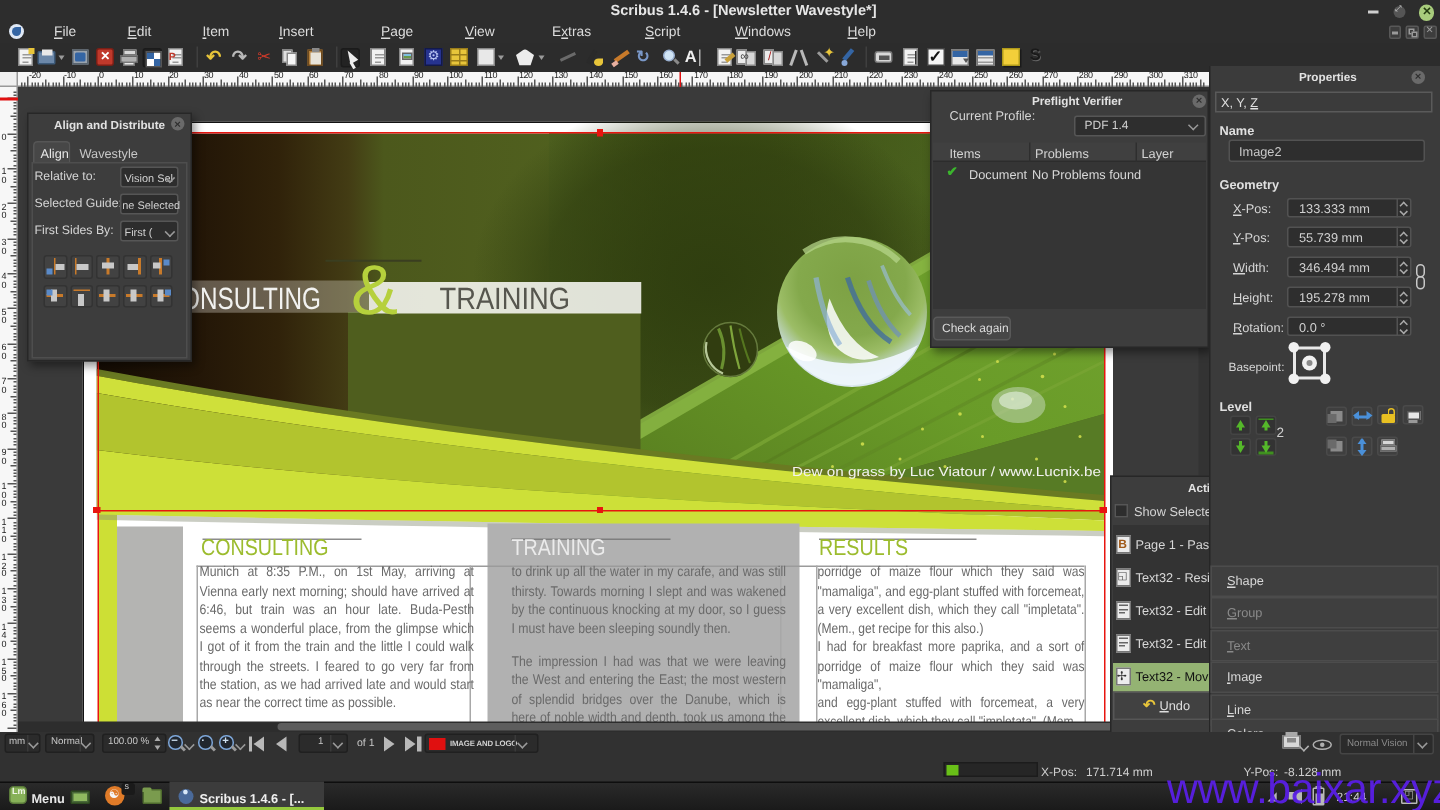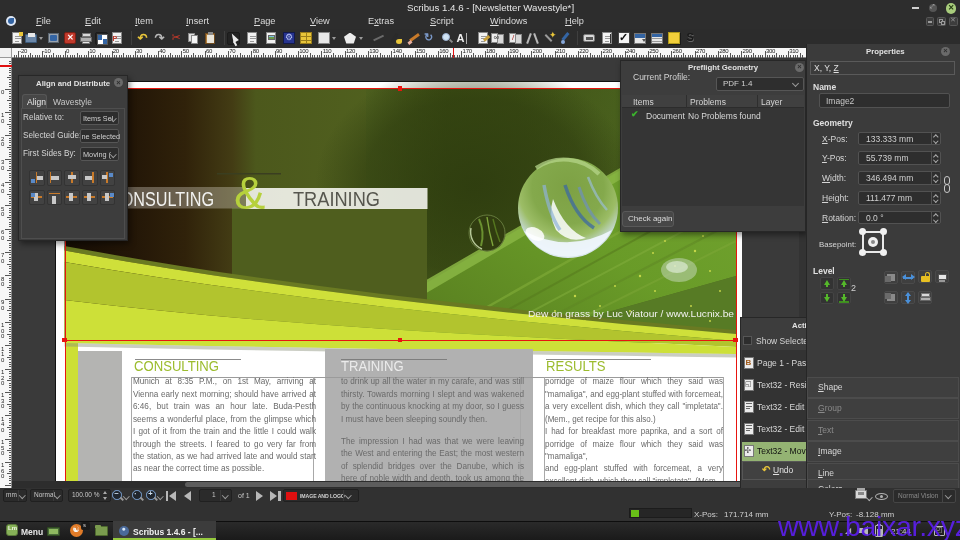--- a/index.html
+++ b/index.html
@@ -1,21 +1,21 @@
 <!DOCTYPE html>
 <html><head><meta charset="utf-8"><style>
 *{margin:0;padding:0;box-sizing:border-box;}
 html,body{width:960px;height:540px;overflow:hidden;background:#2c2c2c;
  font-family:"Liberation Sans",sans-serif;}
 .abs{position:absolute;}
 .txt{position:absolute;white-space:nowrap;}
 u{text-decoration:underline;}
 </style></head><body>
 <div class="abs" style="left:0px;top:0px;width:960px;height:14px;background:#2d2d2d;"></div>
-<div class="txt" style="left:407px;top:1.5px;font-size:9.7px;color:#e6e6e6;font-weight:normal;text-align:right;">Scribus 1.4.6 - [Newsletter Wavestyle*]</div>
+<div class="txt" style="left:407px;top:1.5px;font-size:9.7px;color:#e6e6e6;font-weight:bold;text-align:right;">Scribus 1.4.6 - [Newsletter Wavestyle*]</div>
 <div class="abs" style="left:912px;top:7px;width:6.5px;height:2px;background:#cfcfcf;"></div>
 <div class="abs" style="left:928.5px;top:3.5px;width:8.5px;height:8.5px;background:#555;border-radius:50%;"></div>
 <div class="txt" style="left:930px;top:2.8px;font-size:5.5px;color:#ddd;font-weight:normal;">⤢</div>
 <div class="abs" style="left:945.5px;top:3px;width:10.5px;height:10.5px;background:#a8cc7c;border-radius:50%;"></div>
 <div class="txt" style="left:948.1px;top:3.2px;font-size:7.5px;color:#233b10;font-weight:bold;">✕</div>
 <div class="abs" style="left:0px;top:14px;width:960px;height:15px;background:#2d2d2d;"></div>
 <div class="abs" style="left:6px;top:16px;width:10px;height:10px;background:#dfe8f5;border-radius:50%;"></div>
 <div class="abs" style="left:8px;top:18px;width:6px;height:6px;background:#3465a4;border-radius:50% 0 50% 50%;"></div>
 <div class="txt" style="left:36px;top:16px;font-size:9.2px;color:#dcdcdc;font-weight:normal;"><u>F</u>ile</div>
 <div class="txt" style="left:85px;top:16px;font-size:9.2px;color:#dcdcdc;font-weight:normal;"><u>E</u>dit</div>
@@ -1031,28 +1031,28 @@
 <div class="abs" style="left:18px;top:75px;width:110px;height:166px;background:#3d3d3d;border:1px solid #272727;box-shadow:2px 3px 6px rgba(0,0,0,0.45);"></div>
 <div class="txt" style="left:36px;top:78.5px;font-size:7.8px;color:#e2e2e2;font-weight:bold;">Align and Distribute</div>
 <div class="abs" style="left:114px;top:78px;width:9px;height:9px;background:#6a6a6a;border-radius:50%;"></div>
 <div class="txt" style="left:116.2px;top:77.8px;font-size:7.5px;color:#2e2e2e;font-weight:bold;">×</div>
 <div class="abs" style="left:22px;top:94px;width:25px;height:13.5px;background:#474747;border:1px solid #565656;border-bottom:none;border-radius:3px 3px 0 0;"></div>
 <div class="txt" style="left:27px;top:96.5px;font-size:8.5px;color:#e8e8e8;font-weight:normal;">Align</div>
 <div class="txt" style="left:53px;top:96.5px;font-size:8.5px;color:#c8c8c8;font-weight:normal;">Wavestyle</div>
 <div class="abs" style="left:21px;top:107.5px;width:104px;height:131px;border:1px solid #4e4e4e;"></div>
 <div class="txt" style="left:23px;top:112.5px;font-size:8.2px;color:#d5d5d5;font-weight:normal;">Relative to:</div>
 <div class="abs" style="left:80px;top:111px;width:39px;height:13.5px;background:#2d2d2d;border:1px solid #565656;border-radius:2px;"></div>
-<div class="txt" style="left:83px;top:113.5px;font-size:7.3px;color:#d0d0d0;font-weight:normal;">Items Sel</div>
+<div class="txt" style="left:83px;top:113.5px;font-size:7.3px;color:#d0d0d0;font-weight:normal;">Vision Sel</div>
 <div class="abs" style="left:111px;top:116px;width:4.5px;height:4.5px;border-right:1.4px solid #9a9a9a;border-bottom:1.4px solid #9a9a9a;transform:rotate(45deg);"></div>
 <div class="txt" style="left:23px;top:130.5px;font-size:8.2px;color:#d5d5d5;font-weight:normal;">Selected Guide:</div>
 <div class="abs" style="left:80px;top:129px;width:39px;height:13.5px;background:#2d2d2d;border:1px solid #565656;border-radius:2px;"></div>
 <div class="txt" style="left:81.5px;top:131.5px;font-size:7.3px;color:#d0d0d0;font-weight:normal;">ne Selected</div>
 <div class="txt" style="left:23px;top:148.5px;font-size:8.2px;color:#d5d5d5;font-weight:normal;">First Sides By:</div>
 <div class="abs" style="left:80px;top:147px;width:39px;height:13.5px;background:#2d2d2d;border:1px solid #565656;border-radius:2px;"></div>
-<div class="txt" style="left:83px;top:149.5px;font-size:7.3px;color:#d0d0d0;font-weight:normal;">Moving (</div>
+<div class="txt" style="left:83px;top:149.5px;font-size:7.3px;color:#d0d0d0;font-weight:normal;">First (</div>
 <div class="abs" style="left:111px;top:152px;width:4.5px;height:4.5px;border-right:1.4px solid #9a9a9a;border-bottom:1.4px solid #9a9a9a;transform:rotate(45deg);"></div>
 <div class="abs" style="left:29.0px;top:170px;width:15.5px;height:15.5px;background:#424242;border:1px solid #333;border-radius:2px;"></div>
 <div class="abs" style="left:35.5px;top:172px;width:1.8px;height:11px;background:#c87a2a;"></div>
 <div class="abs" style="left:36.5px;top:176px;width:6px;height:4px;background:#c8c8c8;"></div>
 <div class="abs" style="left:31.0px;top:179px;width:4px;height:4px;background:#5a8ac8;"></div>
 <div class="abs" style="left:46.7px;top:170px;width:15.5px;height:15.5px;background:#424242;border:1px solid #333;border-radius:2px;"></div>
 <div class="abs" style="left:49.7px;top:172px;width:1.8px;height:11px;background:#c87a2a;"></div>
 <div class="abs" style="left:51.2px;top:176px;width:8px;height:4px;background:#c8c8c8;"></div>
 <div class="abs" style="left:64.4px;top:170px;width:15.5px;height:15.5px;background:#424242;border:1px solid #333;border-radius:2px;"></div>
 <div class="abs" style="left:71.2px;top:172px;width:1.8px;height:11px;background:#c87a2a;"></div>
@@ -1075,21 +1075,21 @@
 <div class="abs" style="left:66.4px;top:196.0px;width:11px;height:1.8px;background:#c87a2a;"></div>
 <div class="abs" style="left:69.4px;top:192.5px;width:4px;height:8px;background:#c8c8c8;"></div>
 <div class="abs" style="left:82.1px;top:189.5px;width:15.5px;height:15.5px;background:#424242;border:1px solid #333;border-radius:2px;"></div>
 <div class="abs" style="left:84.1px;top:196.0px;width:11px;height:1.8px;background:#c87a2a;"></div>
 <div class="abs" style="left:87.1px;top:192.5px;width:4px;height:8px;background:#c8c8c8;"></div>
 <div class="abs" style="left:99.8px;top:189.5px;width:15.5px;height:15.5px;background:#424242;border:1px solid #333;border-radius:2px;"></div>
 <div class="abs" style="left:101.8px;top:196.0px;width:11px;height:1.8px;background:#c87a2a;"></div>
 <div class="abs" style="left:104.8px;top:192.5px;width:4px;height:8px;background:#c8c8c8;"></div>
 <div class="abs" style="left:109.8px;top:192.5px;width:4px;height:4px;background:#5a8ac8;"></div>
 <div class="abs" style="left:620px;top:60px;width:186px;height:172px;background:#3d3d3d;border:1px solid #272727;box-shadow:2px 3px 6px rgba(0,0,0,0.45);"></div>
-<div class="txt" style="left:688px;top:63px;font-size:7.8px;color:#e2e2e2;font-weight:bold;">Preflight Geometry</div>
+<div class="txt" style="left:688px;top:63px;font-size:7.8px;color:#e2e2e2;font-weight:bold;">Preflight Verifier</div>
 <div class="abs" style="left:795px;top:62.5px;width:9px;height:9px;background:#6a6a6a;border-radius:50%;"></div>
 <div class="txt" style="left:797.2px;top:62.3px;font-size:7.5px;color:#2e2e2e;font-weight:bold;">×</div>
 <div class="txt" style="left:633px;top:72px;font-size:8.5px;color:#d5d5d5;font-weight:normal;">Current Profile:</div>
 <div class="abs" style="left:716px;top:76.5px;width:88px;height:14.5px;background:#2e2e2e;border:1px solid #565656;border-radius:2px;"></div>
 <div class="txt" style="left:723px;top:79px;font-size:8px;color:#d0d0d0;font-weight:normal;">PDF 1.4</div>
 <div class="abs" style="left:793px;top:81px;width:5px;height:5px;border-right:1.4px solid #9a9a9a;border-bottom:1.4px solid #9a9a9a;transform:rotate(45deg);"></div>
 <div class="abs" style="left:622px;top:95px;width:182px;height:13px;background:#404040;border-bottom:1px solid #2c2c2c;"></div>
 <div class="txt" style="left:633px;top:97px;font-size:8.5px;color:#d5d5d5;font-weight:normal;">Items</div>
 <div class="txt" style="left:690px;top:97px;font-size:8.5px;color:#d5d5d5;font-weight:normal;">Problems</div>
 <div class="txt" style="left:761px;top:97px;font-size:8.5px;color:#d5d5d5;font-weight:normal;">Layer</div>
@@ -1152,21 +1152,21 @@
 <div class="abs" style="left:933.8px;top:154.8px;width:3.6px;height:3.6px;border-left:1.3px solid #aaa;border-top:1.3px solid #aaa;transform:rotate(45deg);"></div>
 <div class="abs" style="left:933.8px;top:158.2px;width:3.6px;height:3.6px;border-right:1.3px solid #aaa;border-bottom:1.3px solid #aaa;transform:rotate(45deg);"></div>
 <div class="txt" style="left:822px;top:173px;font-size:8.5px;color:#d5d5d5;font-weight:normal;"><u>W</u>idth:</div>
 <div class="abs" style="left:858px;top:171px;width:83px;height:13.5px;background:#2e2e2e;border:1px solid #525252;border-radius:2px;"></div>
 <div class="txt" style="left:866px;top:173px;font-size:8.5px;color:#d0d0d0;font-weight:normal;">346.494 mm</div>
 <div class="abs" style="left:931px;top:171px;width:10px;height:13.5px;border-left:1px solid #525252;"></div>
 <div class="abs" style="left:933.8px;top:174.8px;width:3.6px;height:3.6px;border-left:1.3px solid #aaa;border-top:1.3px solid #aaa;transform:rotate(45deg);"></div>
 <div class="abs" style="left:933.8px;top:178.2px;width:3.6px;height:3.6px;border-right:1.3px solid #aaa;border-bottom:1.3px solid #aaa;transform:rotate(45deg);"></div>
 <div class="txt" style="left:822px;top:193px;font-size:8.5px;color:#d5d5d5;font-weight:normal;"><u>H</u>eight:</div>
 <div class="abs" style="left:858px;top:191px;width:83px;height:13.5px;background:#2e2e2e;border:1px solid #525252;border-radius:2px;"></div>
-<div class="txt" style="left:866px;top:193px;font-size:8.5px;color:#d0d0d0;font-weight:normal;">111.477 mm</div>
+<div class="txt" style="left:866px;top:193px;font-size:8.5px;color:#d0d0d0;font-weight:normal;">195.278 mm</div>
 <div class="abs" style="left:931px;top:191px;width:10px;height:13.5px;border-left:1px solid #525252;"></div>
 <div class="abs" style="left:933.8px;top:194.8px;width:3.6px;height:3.6px;border-left:1.3px solid #aaa;border-top:1.3px solid #aaa;transform:rotate(45deg);"></div>
 <div class="abs" style="left:933.8px;top:198.2px;width:3.6px;height:3.6px;border-right:1.3px solid #aaa;border-bottom:1.3px solid #aaa;transform:rotate(45deg);"></div>
 <div class="txt" style="left:822px;top:212.5px;font-size:8.5px;color:#d5d5d5;font-weight:normal;"><u>R</u>otation:</div>
 <div class="abs" style="left:858px;top:210.5px;width:83px;height:13.5px;background:#2e2e2e;border:1px solid #525252;border-radius:2px;"></div>
 <div class="txt" style="left:866px;top:212.5px;font-size:8.5px;color:#d0d0d0;font-weight:normal;">0.0 °</div>
 <div class="abs" style="left:931px;top:210.5px;width:10px;height:13.5px;border-left:1px solid #525252;"></div>
 <div class="abs" style="left:933.8px;top:214.3px;width:3.6px;height:3.6px;border-left:1.3px solid #aaa;border-top:1.3px solid #aaa;transform:rotate(45deg);"></div>
 <div class="abs" style="left:933.8px;top:217.7px;width:3.6px;height:3.6px;border-right:1.3px solid #aaa;border-bottom:1.3px solid #aaa;transform:rotate(45deg);"></div>
 <div class="abs" style="left:944px;top:176px;width:6px;height:9px;border:1.5px solid #c8c8c8;border-radius:3px;"></div>

